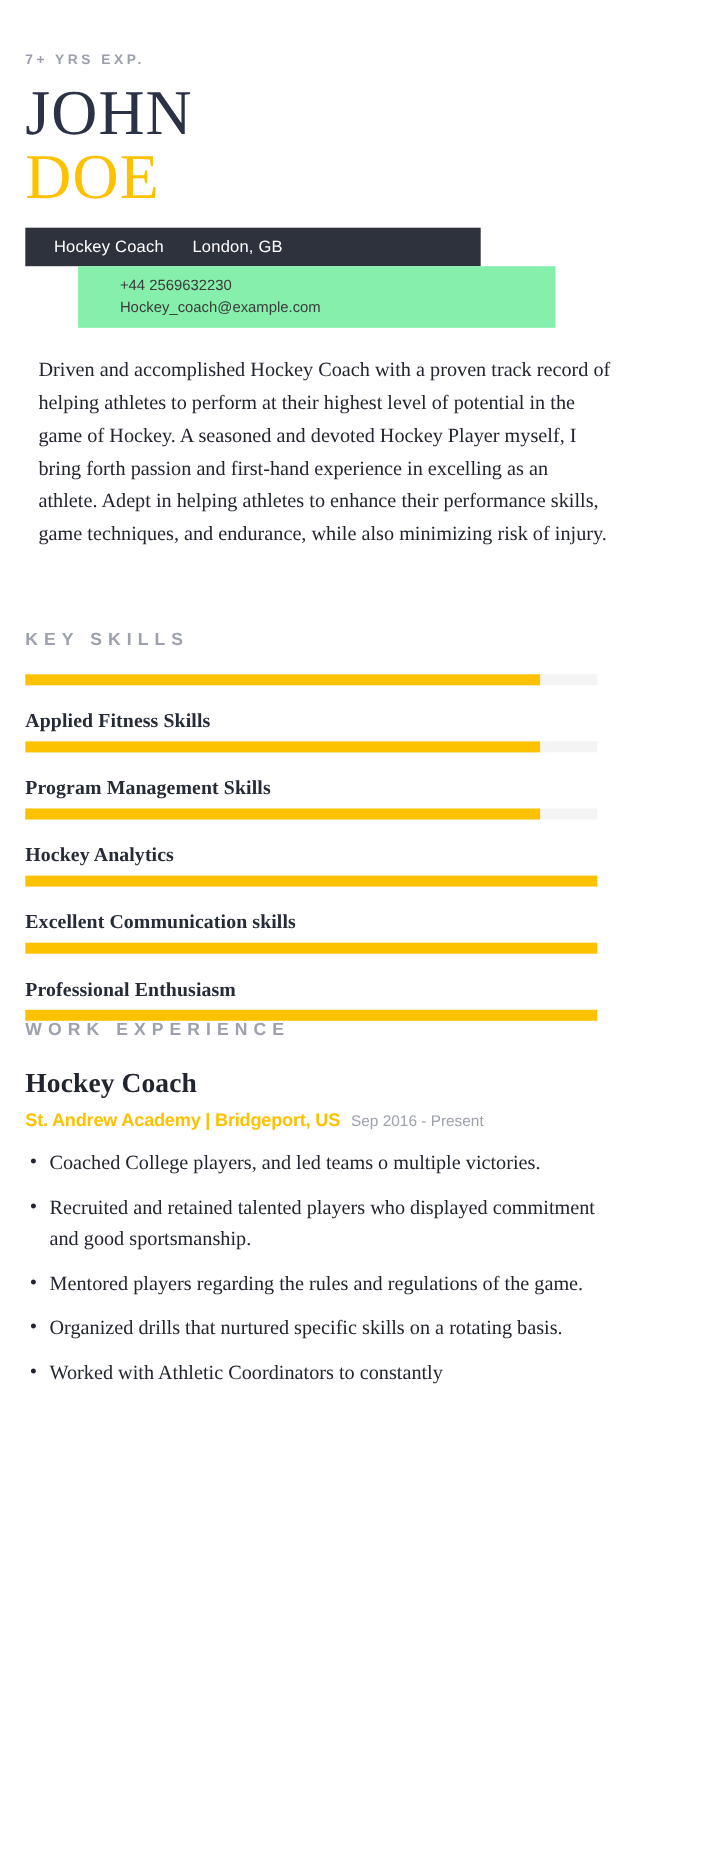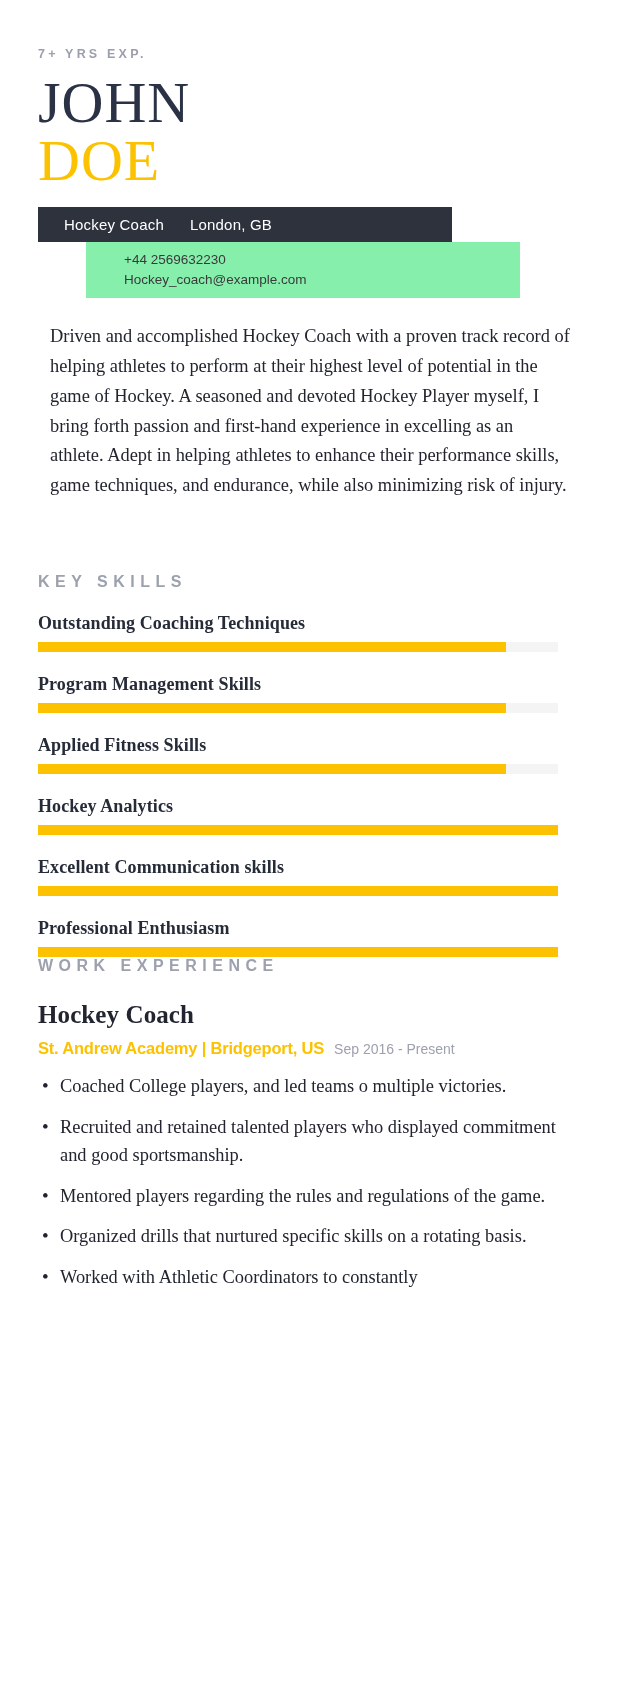--- a/index.html
+++ b/index.html
@@ -13,21 +13,21 @@
   body {
     font-family: "Liberation Serif", serif;
     color: #2b3040;
     position: relative;
     overflow: hidden;
   }
 
   .page {
     width: 640px;
     height: 1316px;
-    padding: 0 38px;
+    padding: 0 23px;
     position: relative;
   }
 
   
   .eyebrow {
     font-family: "Liberation Sans", sans-serif;
     font-size: 12.5px;
     letter-spacing: 3.2px;
     color: #9b9fad;
     font-weight: 600;
@@ -215,35 +215,34 @@
     <div>+44 2569632230</div>
     <div>Hockey_coach@example.com</div>
   </div>
 
   <p class="summary">Driven and accomplished Hockey Coach with a proven track record of helping athletes to perform at their highest level of potential in the game of Hockey. A seasoned and devoted Hockey Player myself, I bring forth passion and first-hand experience in excelling as an athlete. Adept in helping athletes to enhance their performance skills, game techniques, and endurance, while also minimizing risk of injury.</p>
 
   <div id="key-skills-section">
     <div class="section-heading">KEY SKILLS</div>
 
     <div class="skill">
-      <div class="skill-label">Outstanding Coaching Techniques</div>
       <div class="skill-track">
         <div class="skill-fill" style="width: 90%;"></div>
       </div>
     </div>
 
     <div class="skill">
+      <div class="skill-label">Applied Fitness Skills</div>
+      <div class="skill-track">
+        <div class="skill-fill" style="width: 90%;"></div>
+      </div>
+    </div>
+
+    <div class="skill">
       <div class="skill-label">Program Management Skills</div>
-      <div class="skill-track">
-        <div class="skill-fill" style="width: 90%;"></div>
-      </div>
-    </div>
-
-    <div class="skill">
-      <div class="skill-label">Applied Fitness Skills</div>
       <div class="skill-track">
         <div class="skill-fill" style="width: 90%;"></div>
       </div>
     </div>
 
     <div class="skill">
       <div class="skill-label">Hockey Analytics</div>
       <div class="skill-track">
         <div class="skill-fill" style="width: 100%;"></div>
       </div>

